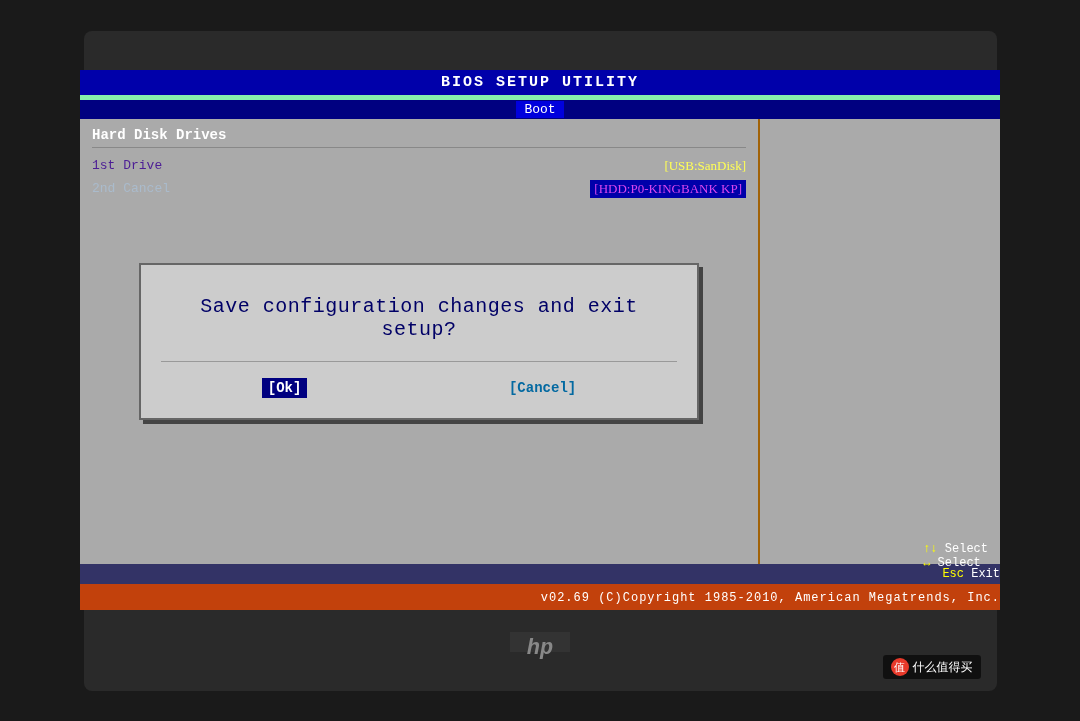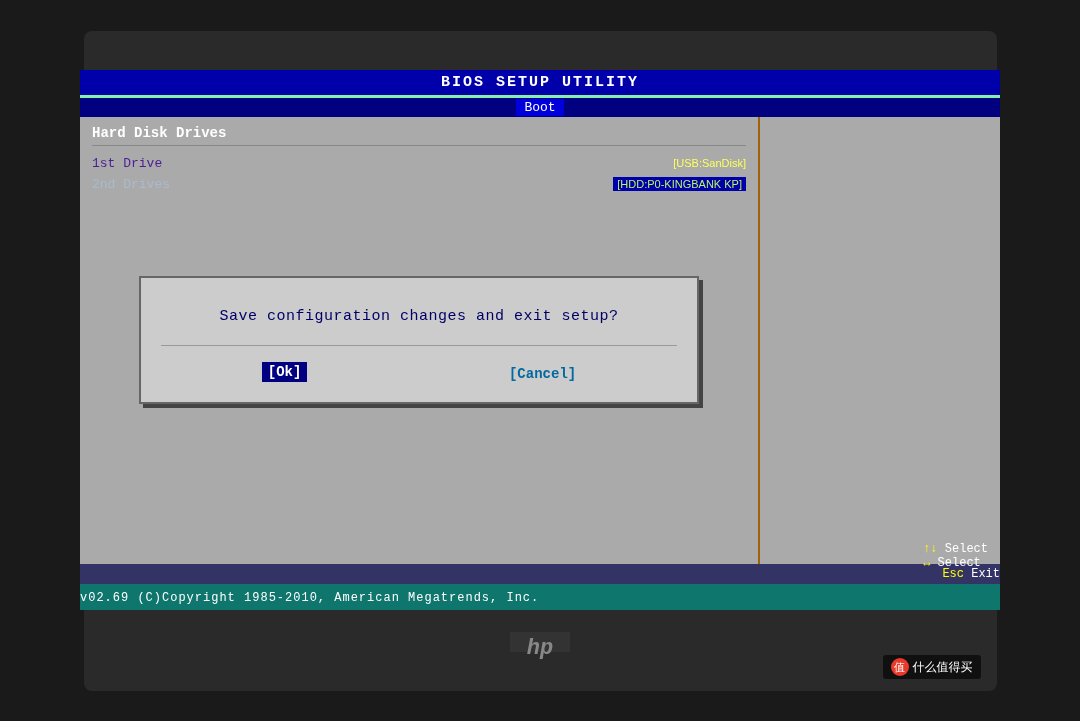--- a/index.html
+++ b/index.html
@@ -44,21 +44,21 @@
       font-family: 'Courier New', monospace;
     }
 
     .title-sub {
       background: #000080;
       color: #ffffff;
       font-size: 13px;
       font-family: 'Courier New', monospace;
       text-align: center;
       padding: 2px 0;
-      border-top: 3px solid #86efac;
+      border-top: 5px solid #86efac;
     }
 
     .title-sub span {
       background: #0000dd;
       padding: 1px 8px;
     }
 
     
     .main-content {
       display: flex;
@@ -101,27 +101,27 @@
       font-size: 13px;
       font-family: 'Courier New', monospace;
     }
 
     .drive-label.highlight {
       color: #aabbcc;
     }
 
     .drive-value {
       color: #ffff55;
-      font-size: 11px;
-      font-family: Liberation Sans, sans-serif;
+      font-size: 13px;
+      font-family: Liberation Serif, serif;
     }
 
     .drive-value.selected {
       background: #0000aa;
-      color: #bef264;
+      color: #d946ef;
       padding: 1px 4px;
     }
 
     
     .right-panel {
       width: 240px;
       background: #aaaaaa;
       padding: 10px 12px;
     }
 
@@ -170,61 +170,61 @@
       background: #cccccc;
       border: 2px solid #666666;
       width: 560px;
       padding: 30px 20px 20px 20px;
       position: relative;
       box-shadow: 4px 4px 0px #444444;
     }
 
     .dialog-message {
       color: #000066;
-      font-size: 15px;
+      font-size: 20px;
       font-family: 'Courier New', monospace;
       text-align: center;
       margin-bottom: 20px;
       letter-spacing: 0.5px;
     }
 
     .dialog-separator {
       border: none;
       border-top: 1px solid #999999;
       margin-bottom: 16px;
     }
 
     .dialog-buttons {
       display: flex;
       justify-content: space-around;
-      align-items: flex-end;
+      align-items: center;
     }
 
     .dialog-btn {
       color: #0369a1;
       font-size: 14px;
       font-family: 'Courier New', monospace;
       background: transparent;
       border: none;
       cursor: pointer;
       font-weight: bold;
     }
 
     .dialog-btn.ok-btn {
       background: #000080;
       color: #ffffff;
       padding: 2px 6px;
     }
 
     
     .copyright-bar {
-      background: #0f766e;
+      background: #c2410c;
       width: 100%;
       padding: 4px 0;
-      text-align: left;
+      text-align: right;
     }
 
     .copyright-text {
       color: #ffffff;
       font-size: 12px;
       font-family: 'Courier New', monospace;
       letter-spacing: 1px;
     }
 
     
@@ -297,21 +297,21 @@
       <div class="left-panel">
         <div class="section-title">Hard Disk Drives</div>
         <hr class="separator-line">
 
         <div class="drive-row">
           <span class="drive-label">1st Drive</span>
           <span class="drive-value">[USB:SanDisk]</span>
         </div>
 
         <div class="drive-row">
-          <span class="drive-label highlight">2nd Drives</span>
+          <span class="drive-label highlight">2nd Cancel</span>
           <span class="drive-value selected">[HDD:P0-KINGBANK KP]</span>
         </div>
 
         <div class="dialog-overlay" style="position:absolute; top:0; left:0; width:100%; height:100%;">
           <div class="dialog-box">
             <div class="dialog-message">Save configuration changes and exit setup?</div>
             <hr class="dialog-separator">
             <div class="dialog-buttons">
               <button class="dialog-btn ok-btn">[Ok]</button>
               <button class="dialog-btn">[Cancel]</button>

